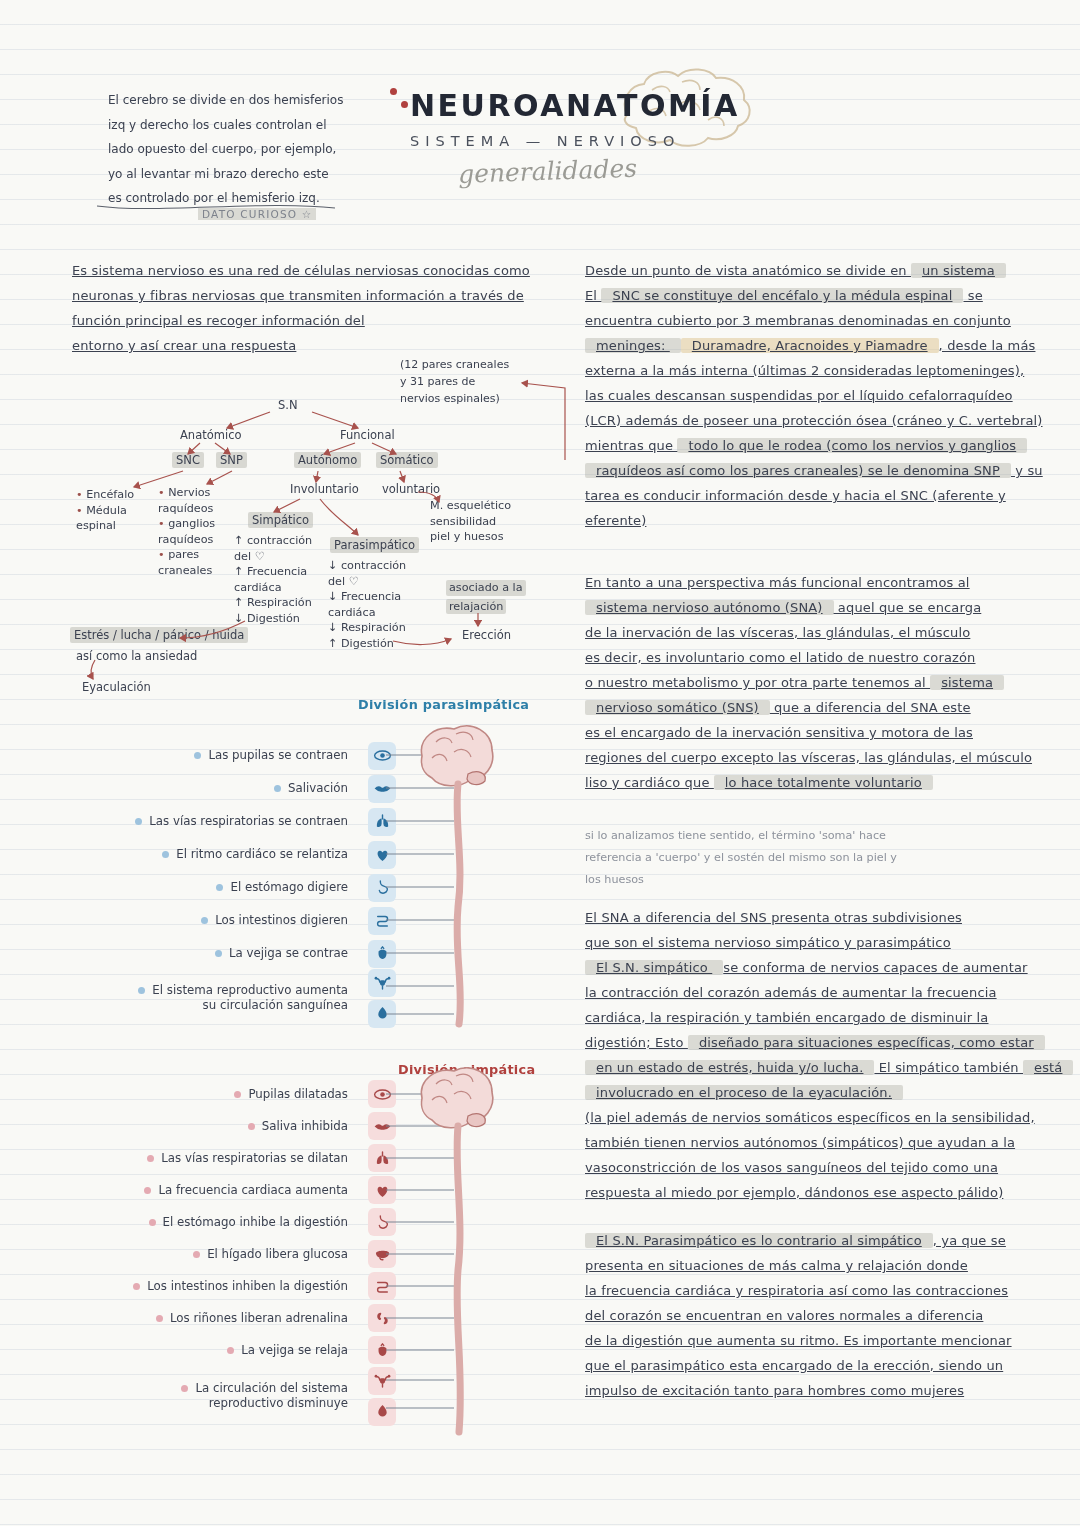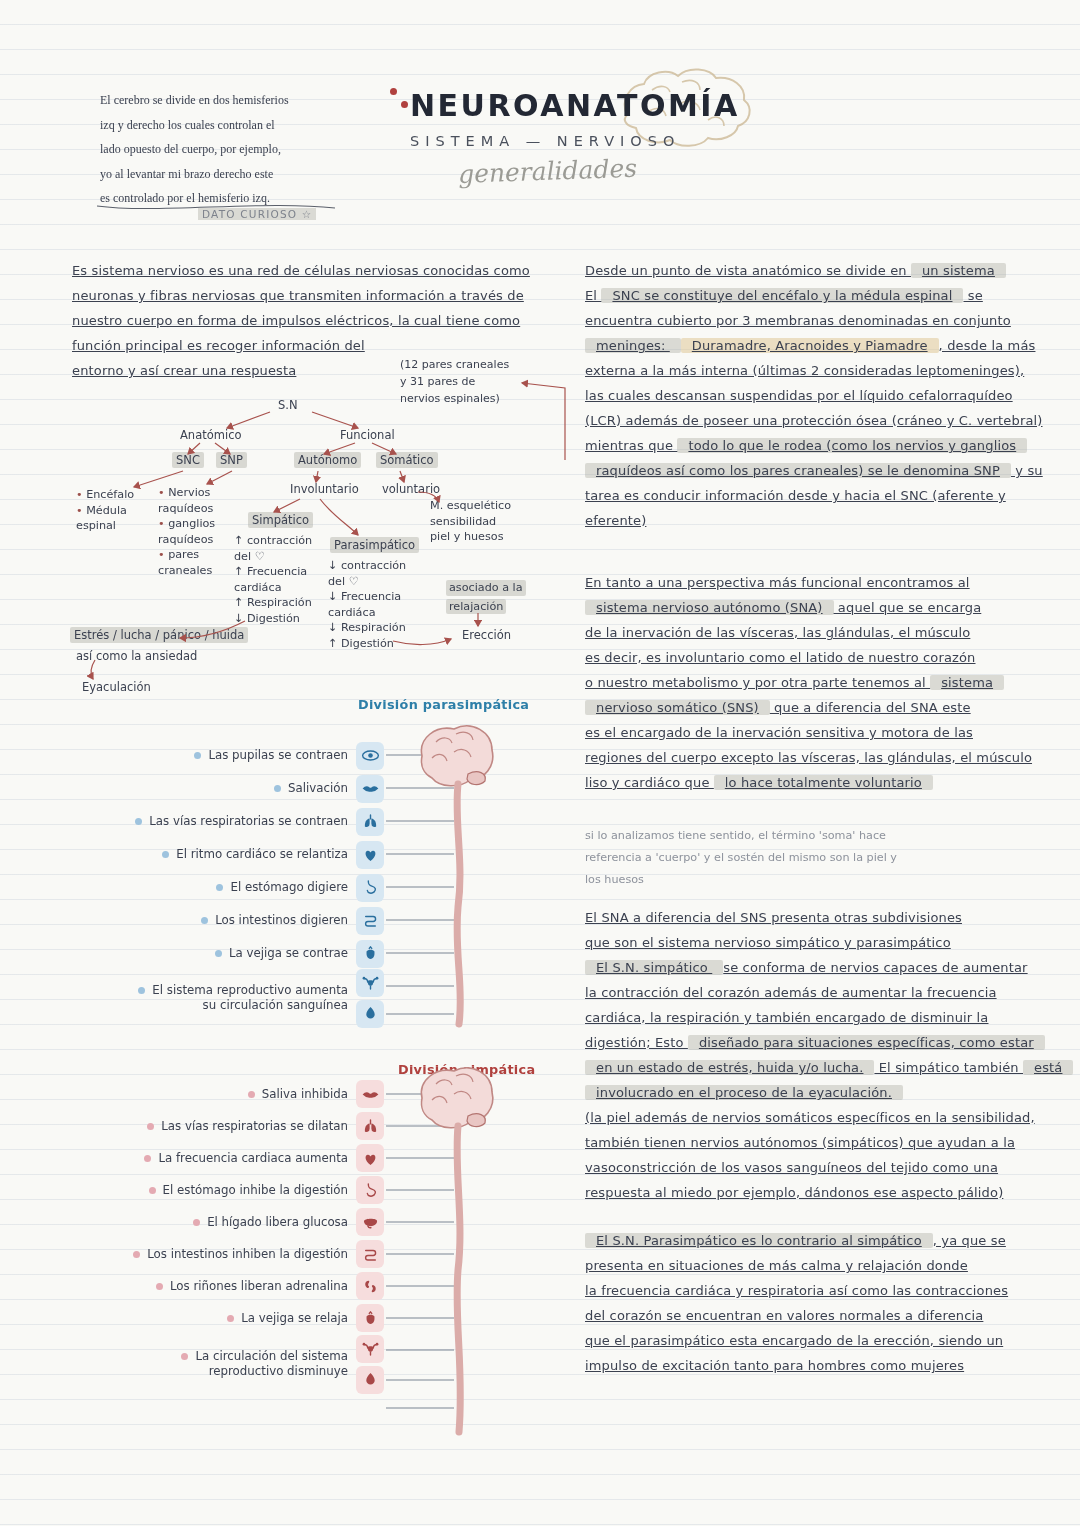--- a/index.html
+++ b/index.html
@@ -9,21 +9,21 @@
         background:repeating-linear-gradient(to bottom,transparent 0,transparent 24px,
           rgba(125,145,175,.16) 24px,rgba(125,145,175,.16) 25px);}
   
   .para-block{position:absolute;font-size:13px;line-height:25px;white-space:nowrap;letter-spacing:.15px;text-decoration:underline;}
   .t-line{height:25px;}
   .hl{background:rgba(168,168,158,.38);border-radius:2px;padding:0 11px;}
   .hl.tan{background:rgba(222,196,142,.5);}
   .note-block{position:absolute;font-size:11.2px;line-height:22px;color:#8d929c;white-space:nowrap;}
   .note-block .t-line{height:22px;}
   
-  .dato-lines{position:absolute;left:100px;top:88px;font-size:12px;line-height:24.5px;white-space:nowrap;font-family:Liberation Serif, serif;}
+  .dato-lines{position:absolute;left:108px;top:88px;font-size:12px;line-height:24.5px;white-space:nowrap;}
   .dato-lines .t-line{height:24.5px;}
   .dato-label{position:absolute;left:198px;top:208px;font-size:10.5px;letter-spacing:1.2px;color:#7d828c;
         background:rgba(168,168,158,.38);padding:0 4px;border-radius:0;}
   
   .title-block{position:absolute;left:410px;top:88px;}
   .title-block h1{margin:0;font-size:30px;letter-spacing:2.5px;color:#232834;font-weight:bold;}
   .subtitle{margin-top:10px;letter-spacing:6px;font-size:14.5px;color:#4a505c;}
   .script{margin-top:6px;margin-left:48px;font-family:"DejaVu Serif",serif;font-style:italic;
         font-size:25px;color:#9b9b95;transform:rotate(-2deg);}
   .t-dot{position:absolute;width:7px;height:7px;border-radius:50%;background:#b0413e;}
@@ -35,21 +35,21 @@
   .fx-li{color:#3b4150;}
   .plain-li{}
   .hl-li{background:rgba(168,168,158,.4);display:table;padding:0 3px;margin-bottom:3px;border-radius:2px;}
   .cranial-note{position:absolute;left:400px;top:356px;font-size:11px;line-height:17px;white-space:nowrap;}
   .cranial-note .t-line{height:17px;}
   
   .division-title{position:absolute;font-size:12.8px;font-weight:bold;letter-spacing:.3px;}
   .para-t{color:#2e7fa8;}
   .sym-t{color:#b0413e;}
   .division-rows{position:absolute;left:60px;width:336px;}
-  .d-row{display:flex;align-items:center;}
+  .d-row{display:flex;align-items:center;justify-content:space-between;}
   .division-rows.para .d-row{height:33px;}
   .division-rows.sym .d-row{height:32px;}
   .division-rows.para .d-row.tall{height:56px;}
   .division-rows.sym .d-row.tall{height:60px;}
   .d-label{flex:0 0 288px;text-align:right;font-size:11.8px;line-height:15px;}
   .dot{display:inline-block;width:7px;height:7px;border-radius:50%;margin-right:7px;vertical-align:middle;}
   .division-rows.para .dot{background:#9ec3de;}
   .division-rows.sym .dot{background:#e4aab2;}
   .d-icons{display:flex;flex-direction:column;gap:3px;margin-left:8px;}
   .tile{width:28px;height:28px;border-radius:6px;display:flex;align-items:center;justify-content:center;}
@@ -84,21 +84,20 @@
     <span class="t-dot" style="left:-20px;top:0px"></span>
     <span class="t-dot" style="left:-9px;top:13px"></span>
     <h1>NEUROANATOMÍA</h1>
     <div class="subtitle">SISTEMA — NERVIOSO</div>
     <div class="script">generalidades</div>
   </div>
 
   <div class="para-block" style="left:72px;top:258px">
       <div class="t-line"><span>Es sistema nervioso es una red de células nerviosas conocidas como</span></div>
       <div class="t-line"><span>neuronas y fibras nerviosas que transmiten información a través de</span></div>
-      <div class="t-line"><span>nuestro cuerpo en forma de impulsos eléctricos, la cual tiene como</span></div>
       <div class="t-line"><span>función principal es recoger información del</span></div>
       <div class="t-line"><span>entorno y así crear una respuesta</span></div>
     </div>
 
   <div class="cranial-note">
       <div class="t-line"><span>(12 pares craneales</span></div>
       <div class="t-line"><span>y 31 pares de</span></div>
       <div class="t-line"><span>nervios espinales)</span></div>
     </div>
 
@@ -290,20 +289,31 @@
       <path d="M38 44 C34 26 52 13 70 17 C88 8 108 20 108 38 C112 54 100 68 86 68 C76 76 56 76 48 66 C40 62 36 54 38 44 Z" fill="#f3dbd9" stroke="#c08884" stroke-width="1.6"></path>
       <path d="M52 30 C58 24 66 25 68 31 M72 22 C80 18 88 21 89 28 M48 46 C54 40 61 42 63 49 M70 40 C77 35 85 38 87 45" stroke="#c08884" fill="none" stroke-width="1.2"></path>
       <path d="M84 62 C94 57 103 61 101 69 C95 75 85 73 83 67 Z" fill="#e9c6c3" stroke="#b37470" stroke-width="1.2"></path>
     </g>
     <path d="M74 72 C70 110 80 150 74 195 C70 240 80 275 75 312" stroke="#dbaca9" stroke-width="7" fill="none" stroke-linecap="round"></path>
   </svg>
 
   <div class="division-title sym-t" style="left:398px;top:1062px">División simpática</div>
   <div class="division-rows sym" style="top:1078px">
       <div class="d-row">
+        <div class="d-label"><span class="dot"></span><span>Pupilas dilatadas</span></div>
+        <div class="d-icons">
+          <span class="tile">
+            <svg viewBox="0 0 24 24" fill="none" stroke="currentColor" stroke-width="1.6" stroke-linecap="round" stroke-linejoin="round">
+              <ellipse cx="12" cy="12" rx="9" ry="5.2"></ellipse>
+              <circle cx="12" cy="12" r="2.6" fill="currentColor" stroke="none"></circle>
+            </svg>
+          </span>
+        </div>
+      </div>
+      <div class="d-row">
         <div class="d-label"><span class="dot"></span><span>Saliva inhibida</span></div>
         <div class="d-icons">
           <span class="tile">
             <svg viewBox="0 0 24 24" fill="none" stroke="currentColor" stroke-width="1.6" stroke-linecap="round" stroke-linejoin="round">
               <path d="M3 12 Q7 7.5 11 10.8 Q12 11.6 13 10.8 Q17 7.5 21 12 Q16.5 16.5 12 15.6 Q7.5 16.5 3 12 Z" fill="currentColor" stroke="none"></path>
             </svg>
           </span>
         </div>
       </div>
       <div class="d-row">
@@ -464,17 +474,18 @@
       <div class="t-line"><span>(la piel además de nervios somáticos específicos en la sensibilidad,</span></div>
       <div class="t-line"><span>también tienen nervios autónomos (simpáticos) que ayudan a la</span></div>
       <div class="t-line"><span>vasoconstricción de los vasos sanguíneos del tejido como una</span></div>
       <div class="t-line"><span>respuesta al miedo por ejemplo, dándonos ese aspecto pálido)</span></div>
     </div>
   <div class="para-block" style="left:585px;top:1228px">
       <div class="t-line"><span class="hl">El S.N. Parasimpático es lo contrario al simpático</span><span>, ya que se</span></div>
       <div class="t-line"><span>presenta en situaciones de más calma y relajación donde</span></div>
       <div class="t-line"><span>la frecuencia cardiáca y respiratoria así como las contracciones</span></div>
       <div class="t-line"><span>del corazón se encuentran en valores normales a diferencia</span></div>
+      <div class="t-line"><span>de la digestión que aumenta su ritmo. Es importante mencionar</span></div>
       <div class="t-line"><span>que el parasimpático esta encargado de la erección, siendo un</span></div>
       <div class="t-line"><span>impulso de excitación tanto para hombres como mujeres</span></div>
     </div>
 
 </div>
 
 </body></html>

